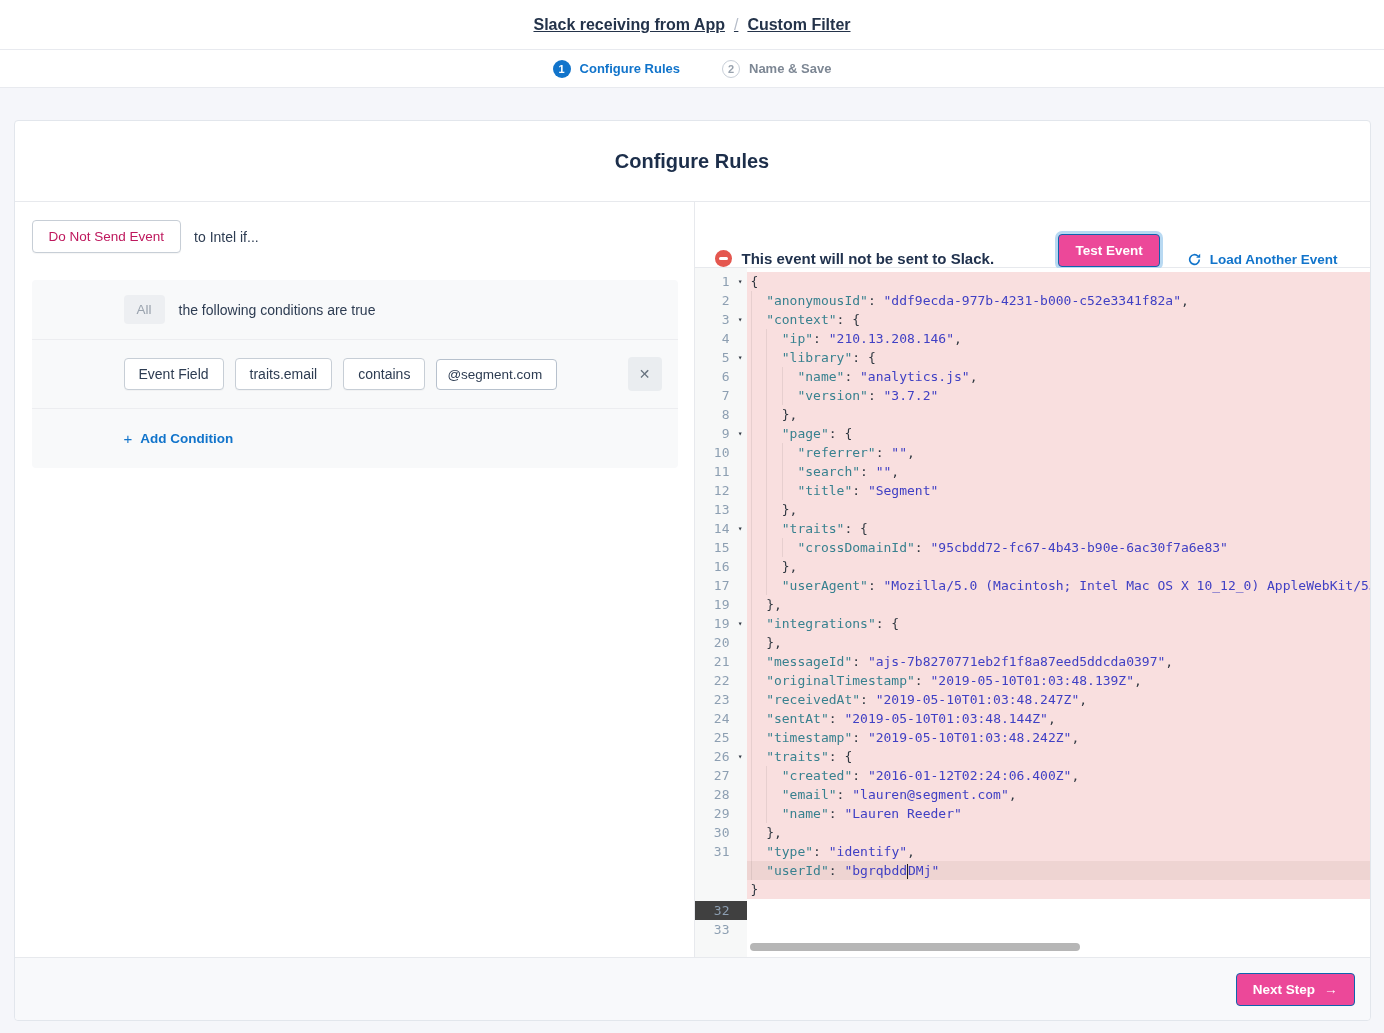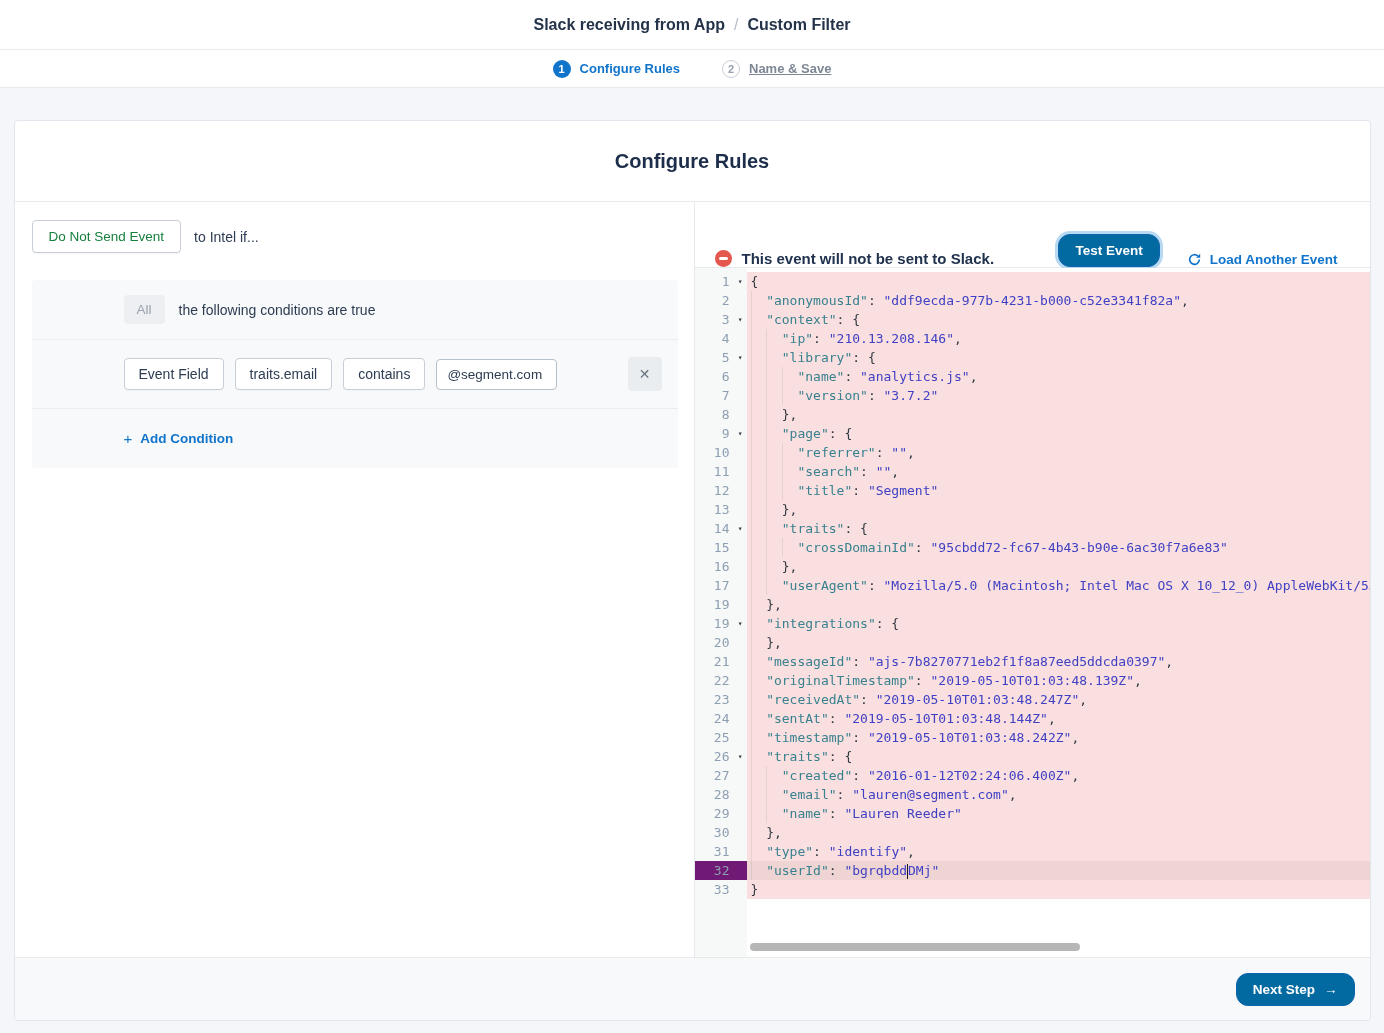--- a/index.html
+++ b/index.html
@@ -2,46 +2,46 @@
 <html><head>
 <meta charset="utf-8">
 <style>
   * { box-sizing: border-box; margin: 0; padding: 0; }
   html,body { width:1384px; height:1033px; overflow:hidden; }
   body { background:#f5f6fa; font-family:"Liberation Sans", sans-serif; color:#25344e; }
 
   
   .topbar { height:50px; background:#fff; border-bottom:1px solid #e8eaef;
     display:flex; align-items:center; justify-content:center; gap:9px;
-    font-size:16px; font-weight:600; color:#24334a; }
+    font-size:16px; font-weight:600; color:#24334a;text-decoration:underline; }
   .topbar .sep { color:#b6bdc9; font-weight:400; }
 
   
   .stepbar { height:38px; background:#fff; border-bottom:1px solid #e8eaef;
     display:flex; align-items:center; justify-content:center; gap:42px; }
   .step { display:flex; align-items:center; gap:9px; font-size:13px; font-weight:700; cursor:default; }
   .step .dot { width:18px; height:18px; border-radius:50%; display:flex; align-items:center;
     justify-content:center; font-size:11px; font-weight:700; }
   .step.active .dot { background:#1174cb; color:#fff; }
   .step.active .lbl { color:#1174cb; }
   .step.future .dot { background:#fff; border:1.5px solid #c8cfd8; color:#97a1ad; }
-  .step.future .lbl { color:#7d8794;text-decoration:underline; }
+  .step.future .lbl { color:#7d8794; }
 
   
   .card { width:1357px; margin:32px auto 0; background:#fff; border:1px solid #e2e6ec;
     border-radius:4px; display:flex; flex-direction:column; height:901px; }
   .card-title { height:81px; border-bottom:1px solid #e7e9ed; display:flex;
     align-items:center; justify-content:center; font-size:20px; font-weight:700; color:#1c2e4a; }
   .card-body { flex:1; display:flex; min-height:0; }
 
   
   .left { width:680px; border-right:1px solid #e7e9ed; padding:18px 16px 0 17px; }
   .action-row { display:flex; align-items:center; gap:13px; }
   .btn-outline { background:#fff; border:1px solid #c7ced6; border-radius:4px;
-    padding:8px 16px; font-size:13.5px; color:#15803d; box-shadow:0 1px 1px rgba(0,0,0,.04); cursor:pointer;text-align:center; }
+    padding:8px 16px; font-size:13.5px; color:#be185d; box-shadow:0 1px 1px rgba(0,0,0,.04); cursor:pointer;text-align:center; }
   .to-label { font-size:14px; color:#2d3c52; }
   .cond-box { margin-top:27px; background:#f8f9fa; border-radius:4px; }
   .cond-row { padding:15px 16px 15px 92px; border-bottom:1px solid #ecedf0;
     display:flex; align-items:center; }
   .cond-row:last-child { border-bottom:none; }
   .badge { background:#edeff2; color:#9aa3ae; border-radius:4px; padding:7px 13px;
     font-size:13.5px; }
   .match-label { margin-left:14px; font-size:14px; color:#2d3c52; }
   .row-cond { padding-top:17px; padding-bottom:17px; }
   .pill { background:#fff; border:1px solid #c7ced6; border-radius:4px; padding:7px 14px;
@@ -59,33 +59,33 @@
   
   .right { flex:1; display:flex; flex-direction:column; min-width:0; }
   .preview-head { height:66px; border-bottom:1px solid #e7e9ed; display:flex;
     align-items:flex-end; padding:0 32px 0 20px; flex:none; }
   .minus-circle { width:17px; height:17px; border-radius:50%; background:#e4574f;
     position:relative; flex:none; }
   .minus-circle::after { content:""; position:absolute; left:4px; top:7px; width:9px;
     height:3px; border-radius:1.5px; background:#fff; }
   .status-text { margin-left:10px; font-size:15px; font-weight:700; color:#21324e; }
   .head-spacer { flex:1; }
-  .btn-primary { background:#0369a1; color:#fff; border:1px solid #0e64ae; border-radius:12px;
+  .btn-primary { background:#ec4899; color:#fff; border:1px solid #0e64ae; border-radius:4px;
     padding:8px 16px; font-size:13.5px; font-weight:600; cursor:pointer; display:flex;
     align-items:center; gap:9px; }
   .test-btn { box-shadow:0 0 0 3px #b8d9f2; }
   .load-link { margin-left:27px; color:#1174cb; font-size:13.5px; font-weight:600;
     display:flex; align-items:center; gap:8px; cursor:pointer; }
 
   
   .editor { flex:1; position:relative; display:flex; overflow:hidden; background:#fff;
     font-family:"DejaVu Sans Mono", monospace; font-size:13px; line-height:19px; }
   .gutter { width:52px; flex:none; background:#f7f8f8; padding-top:4px; color:#8d9fb2; }
   .gut-cell { height:19px; position:relative; text-align:right; padding-right:17px; }
-  .gut-cell.active { background:#701a75; }
+  .gut-cell.active { background:#404040;margin-top:40px; }
   .gut-cell .fold { position:absolute; right:4px; top:0; font-size:8px; color:#333a45; cursor:pointer; }
   .code-pane { flex:1; min-width:0; overflow:hidden; padding-top:4px; cursor:text; }
   .cl { height:19px; background:#f9dfdf; padding-left:4px; white-space:pre; }
   .cl.active { background:#eed4d2; }
   .ind { display:inline-block; width:2ch; border-left:1px solid rgba(0,0,0,.07); height:19px; vertical-align:top; }
   .tk-k { color:#38818f; }
   .tk-v { color:#4040c4; }
   .tk-p { color:#303841; }
   .cursor { display:inline-block; width:1px; height:15px; background:#1b1b1b; vertical-align:middle; }
   .hscroll { position:absolute; left:55px; bottom:6px; width:330px; height:8px;

